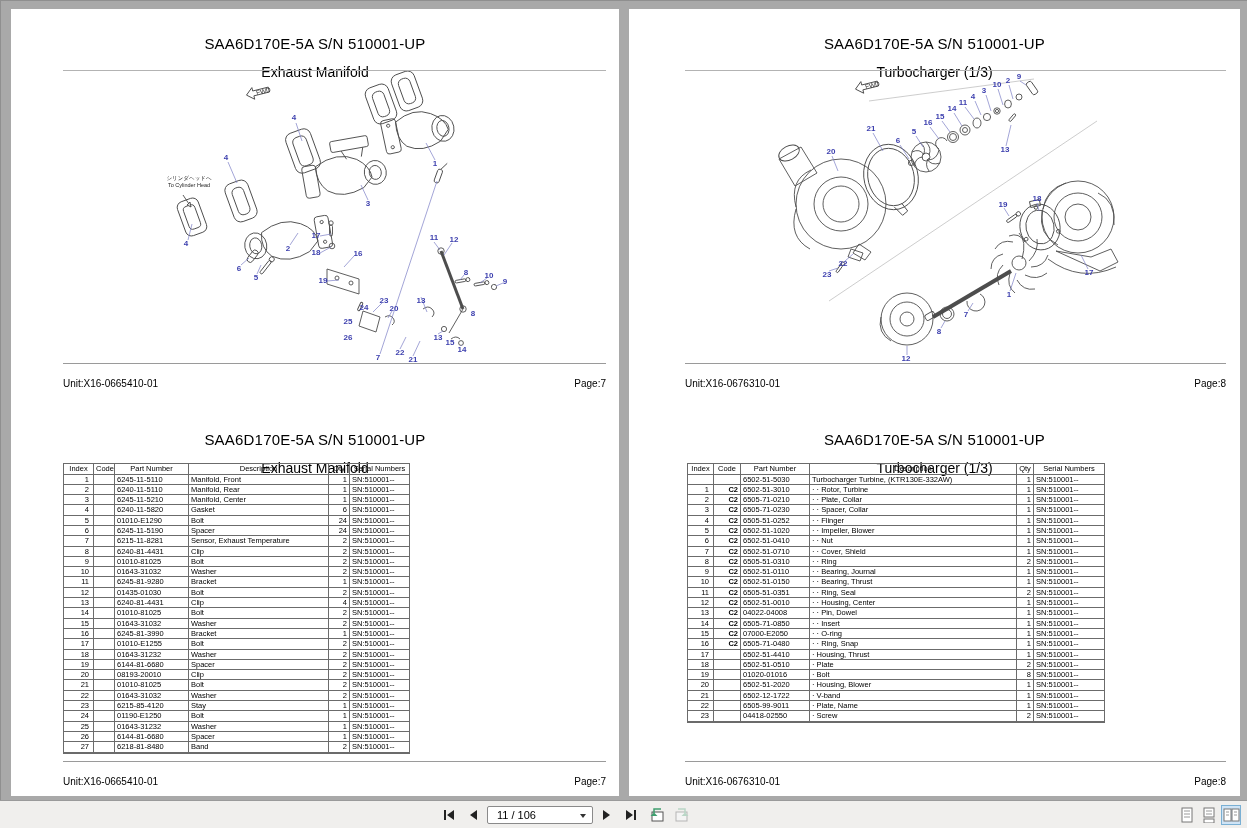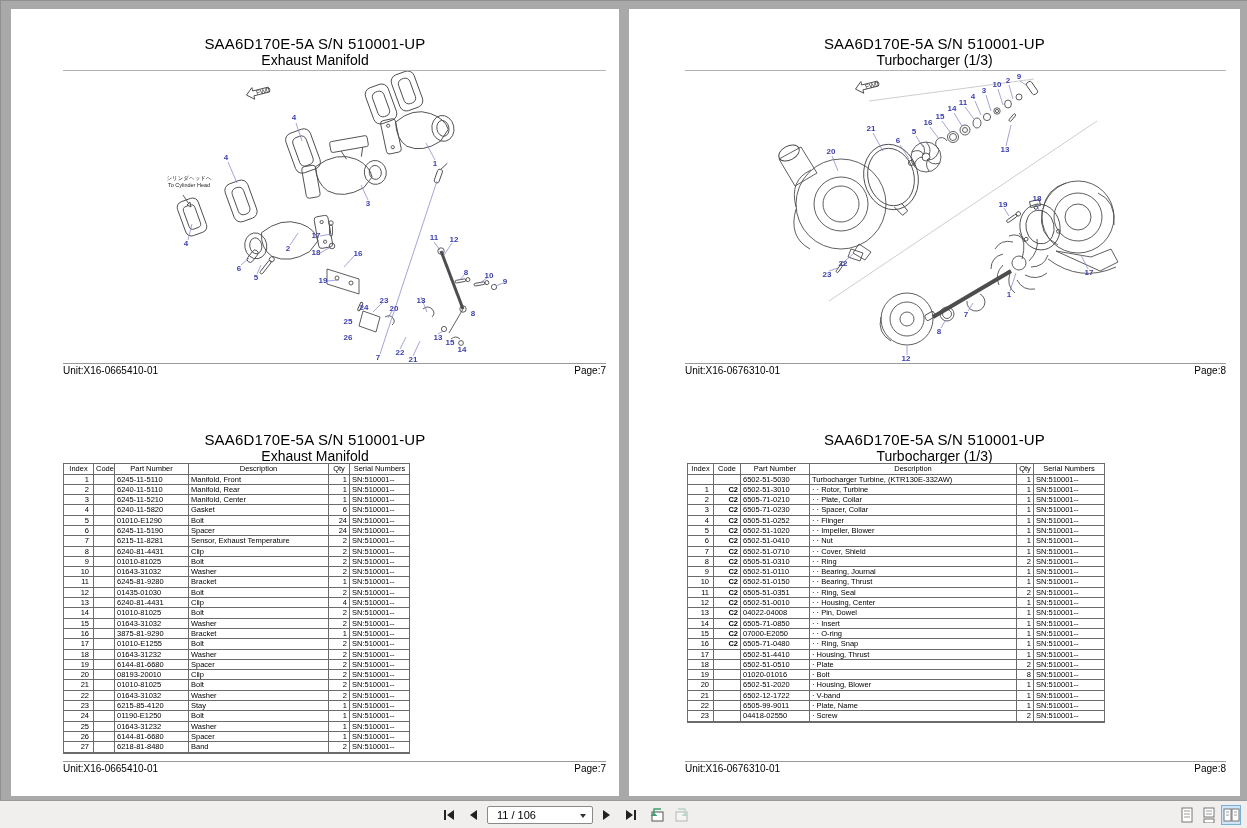--- a/index.html
+++ b/index.html
@@ -11,34 +11,34 @@
   .sheet { position:absolute; top:8px; height:787px; background:#fff; }
   .sheet-left  { left:10px;  width:608px; }
   .sheet-right { left:628px; width:611px; }
 
   .subpage { position:absolute; left:0; width:100%; }
   .sp-top    { top:0;     height:380px; }
   .sp-bottom { top:380px; height:407px; }
 
   .pg-title, .pg-subtitle { position:absolute; left:0; width:100%; text-align:center; color:#000; }
   .pg-title    { font-size:15px; letter-spacing:.2px; }
-  .pg-subtitle { font-size:14px; }
+  .pg-subtitle { font-size:14px;margin-top:12px; }
   .sp-top .pg-title    { top:26px; }
   .sp-top .pg-subtitle { top:43px; }
   .sp-bottom .pg-title    { top:42px; }
   .sp-bottom .pg-subtitle { top:59px; }
 
   .rule { position:absolute; left:52px; right:13px; border-top:1px solid #b3b3b3; }
   .sheet-right .rule { left:56px; right:14px; }
   .title-rule  { top:61px; }
   .sp-top .footer-rule    { top:354px; border-top-color:#9a9a9a; }
   .sp-bottom .footer-rule { top:372px; border-top-color:#9a9a9a; }
 
   .pg-footer { position:absolute; left:52px; right:13px; display:flex;
-               justify-content:space-between; font-size:10px; color:#000; }
+               justify-content:space-between; font-size:10px; color:#000;margin-top:13px; }
   .sheet-right .pg-footer { left:56px; right:14px; }
   .sp-top .pg-footer    { top:356px; }
   .sp-bottom .pg-footer { top:374px; }
 
   .diagram { position:absolute; left:0; top:62px; width:100%; height:292px; }
   .diagram svg { position:absolute; left:0; top:0; }
   .part  { stroke:#4d4d4d; fill:none; stroke-width:0.9; }
   .dark  { stroke:#3c3c3c; fill:#d9d9d9; stroke-width:0.8; }
   .ld    { stroke:#7b7ec5; stroke-width:0.7; }
   .thin  { stroke:#9a9a9a; stroke-width:0.5; }
@@ -417,21 +417,21 @@
                   <td>15</td>
                   <td></td>
                   <td>01643-31032</td>
                   <td>Washer</td>
                   <td>2</td>
                   <td>SN:510001--</td>
                 </tr>
                 <tr class="r">
                   <td>16</td>
                   <td></td>
-                  <td>3875-81-9290</td>
+                  <td>6245-81-3990</td>
                   <td>Bracket</td>
                   <td>1</td>
                   <td>SN:510001--</td>
                 </tr>
                 <tr class="r">
                   <td>17</td>
                   <td></td>
                   <td>01010-E1255</td>
                   <td>Bolt</td>
                   <td>2</td>

